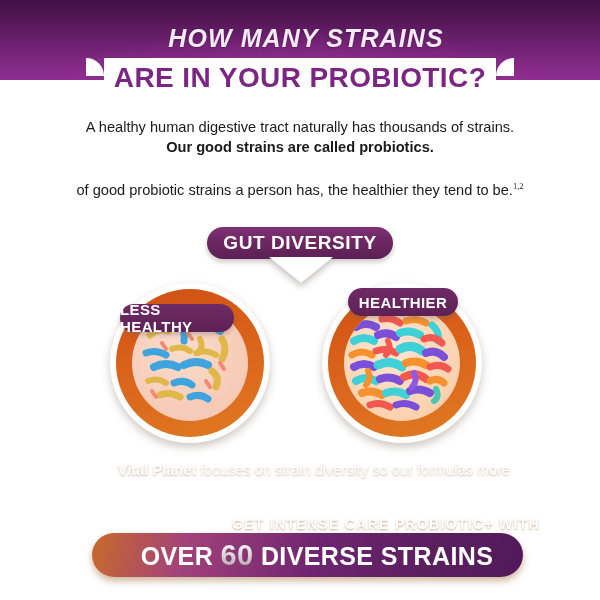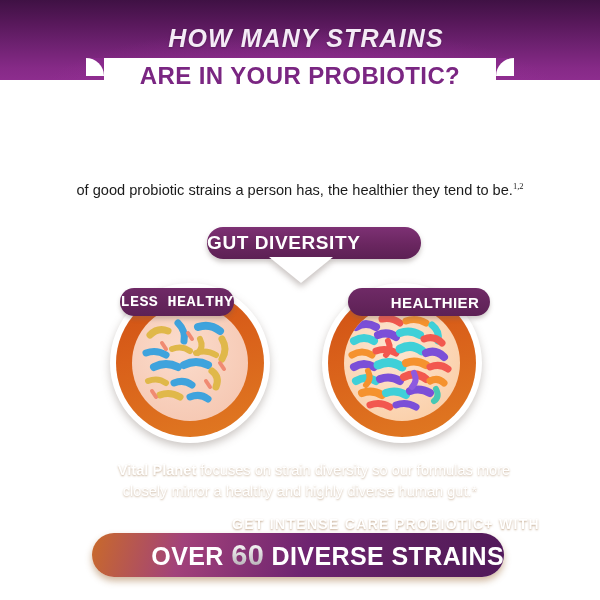--- a/index.html
+++ b/index.html
@@ -72,21 +72,21 @@
   .headline-tab-lm,.headline-tab-rm{
     position:absolute;top:58px;width:18px;height:18px;
     background:linear-gradient(180deg,#87298a 0%,#8d2d8e 100%);
     border-radius:0 0 0 0;
   }
   .headline-tab-lm{left:86px;border-radius:0 0 0 18px;}
   .headline-tab-rm{left:496px;border-radius:0 0 18px 0;}
   .headline-bottom{
     position:absolute;left:104px;top:62px;width:392px;
     text-align:center;
-    font-size:24px;
+    font-size:28px;
     font-weight:bold;
     letter-spacing:.4px;
     color:#7a2682;
   }
 
   
   .para{
     position:absolute;left:30px;width:540px;
     text-align:center;
     color:#1b1b1b;
@@ -95,25 +95,25 @@
   }
   .para1{top:117px;}
   .para2{top:176px;}
   .para b{font-weight:bold;}
   .sup{font-size:8.5px;vertical-align:super;font-family:Liberation Serif, serif;}
 
   
   .gd-wrap{position:absolute;left:207px;top:227px;width:186px;}
   .gd-badge{
     position:relative;
-    width:214px;height:32px;
+    width:186px;height:32px;
     border-radius:16px;
     background:linear-gradient(180deg,#7d3174 0%, #6a2660 55%, #5c2054 100%);
     box-shadow:0 3px 5px rgba(110,95,90,.35);
-    display:flex;align-items:center;justify-content:flex-start;
+    display:flex;align-items:center;justify-content:center;
   }
   .gd-badge span{
     color:#ffffff;font-weight:bold;font-size:19px;letter-spacing:.6px;
   }
   .gd-point{
     position:absolute;left:62px;top:30px;
     width:0;height:0;
     border-left:32px solid transparent;
     border-right:32px solid transparent;
     border-top:26px solid #ffffff;
@@ -146,22 +146,22 @@
 
   .dish-label{
     position:absolute;
     height:28px;border-radius:14px;
     background:linear-gradient(180deg,#6f2a66 0%, #5d2155 100%);
     box-shadow:0 3px 4px rgba(110,95,90,.32);
     display:flex;align-items:center;justify-content:center;
     z-index:5;
   }
   .dish-label span{color:#fff;font-weight:bold;font-size:15px;letter-spacing:.4px;}
-  .label-left{left:120px;top:288px;width:114px;font-family:Liberation Mono, monospace;}
-  .label-right{left:348px;top:288px;width:110px;padding-left:32px;}
+  .label-left{left:120px;top:304px;width:114px;}
+  .label-right{left:348px;top:288px;width:110px;}
 
   
   .lower-copy{
     position:absolute;left:55px;top:460px;width:490px;
     text-align:center;color:#ffffff;
     font-size:14.6px;line-height:21px;
     text-shadow:0 1px 2px rgba(140,90,40,.45);
   }
   .lower-copy b{font-weight:bold;margin-left:28px;}
 
@@ -170,21 +170,21 @@
     position:absolute;left:60px;top:516px;width:480px;
     text-align:right;color:#ffffff;
     font-size:14px;font-weight:bold;letter-spacing:1.3px;
     text-shadow:0 1px 2px rgba(140,90,40,.5);
   }
   .cta-pill{
     position:absolute;left:92px;top:533px;
     width:412px;height:44px;border-radius:22px;
     background:linear-gradient(105deg,#c96a2a 0%, #a2427a 22%, #6e2470 52%, #5b1f5e 78%, #51195a 100%);
     box-shadow:0 4px 7px rgba(150,95,40,.45);
-    display:flex;align-items:center;justify-content:flex-end;
+    display:flex;align-items:center;justify-content:center;padding-left:19px;
   }
   .cta-pill .txt{
     color:#ffffff;font-weight:bold;font-size:25px;letter-spacing:.4px;
     white-space:nowrap;
   }
   .cta-num{
     background:linear-gradient(180deg,#ffffff 0%, #e3e0e2 40%, #a9a2aa 100%);
     -webkit-background-clip:text;background-clip:text;
     color:transparent;
     font-size:29px;
@@ -204,20 +204,24 @@
   </div>
   <div class="headline-tab-lm"></div>
   <div class="headline-tab-rm"></div>
   <div class="headline-tab"></div>
   <div class="headline-tab-l"></div>
   <div class="headline-tab-r"></div>
 
   <div class="headline-top">HOW MANY STRAINS</div>
   <div class="headline-bottom">ARE IN YOUR PROBIOTIC?</div>
 
+  <div class="para para1">
+    <div>A healthy human digestive tract naturally has thousands of strains.</div>
+    <div><b>Our good strains are called probiotics.</b></div>
+  </div>
 
   <div class="para para2">
     <div><span>of good probiotic strains a person has, the healthier they tend to be.</span><span class="sup">1,2</span></div>
   </div>
 
   <div class="gd-wrap">
     <div class="gd-badge">
       <span>GUT DIVERSITY</span>
     </div>
     <div class="gd-point"></div>
@@ -293,21 +297,20 @@
         </g>
       </svg>
     </div>
   </div>
   <div class="dish-label label-right">
     <span>HEALTHIER</span>
   </div>
 
   <div class="lower-copy">
     <div><b>Vital Planet</b><span> focuses on strain diversity so our formulas more</span></div>
-    <div>closely mirror a healthy and highly diverse human gut.*</div>
   </div>
 
   <div class="cta-kicker">GET INTENSE CARE PROBIOTIC+ WITH</div>
   <div class="cta-pill">
     <span class="txt"><span>OVER </span><span class="cta-num">60</span><span> DIVERSE STRAINS</span></span>
   </div>
 
 </div>
 
 </body></html>

